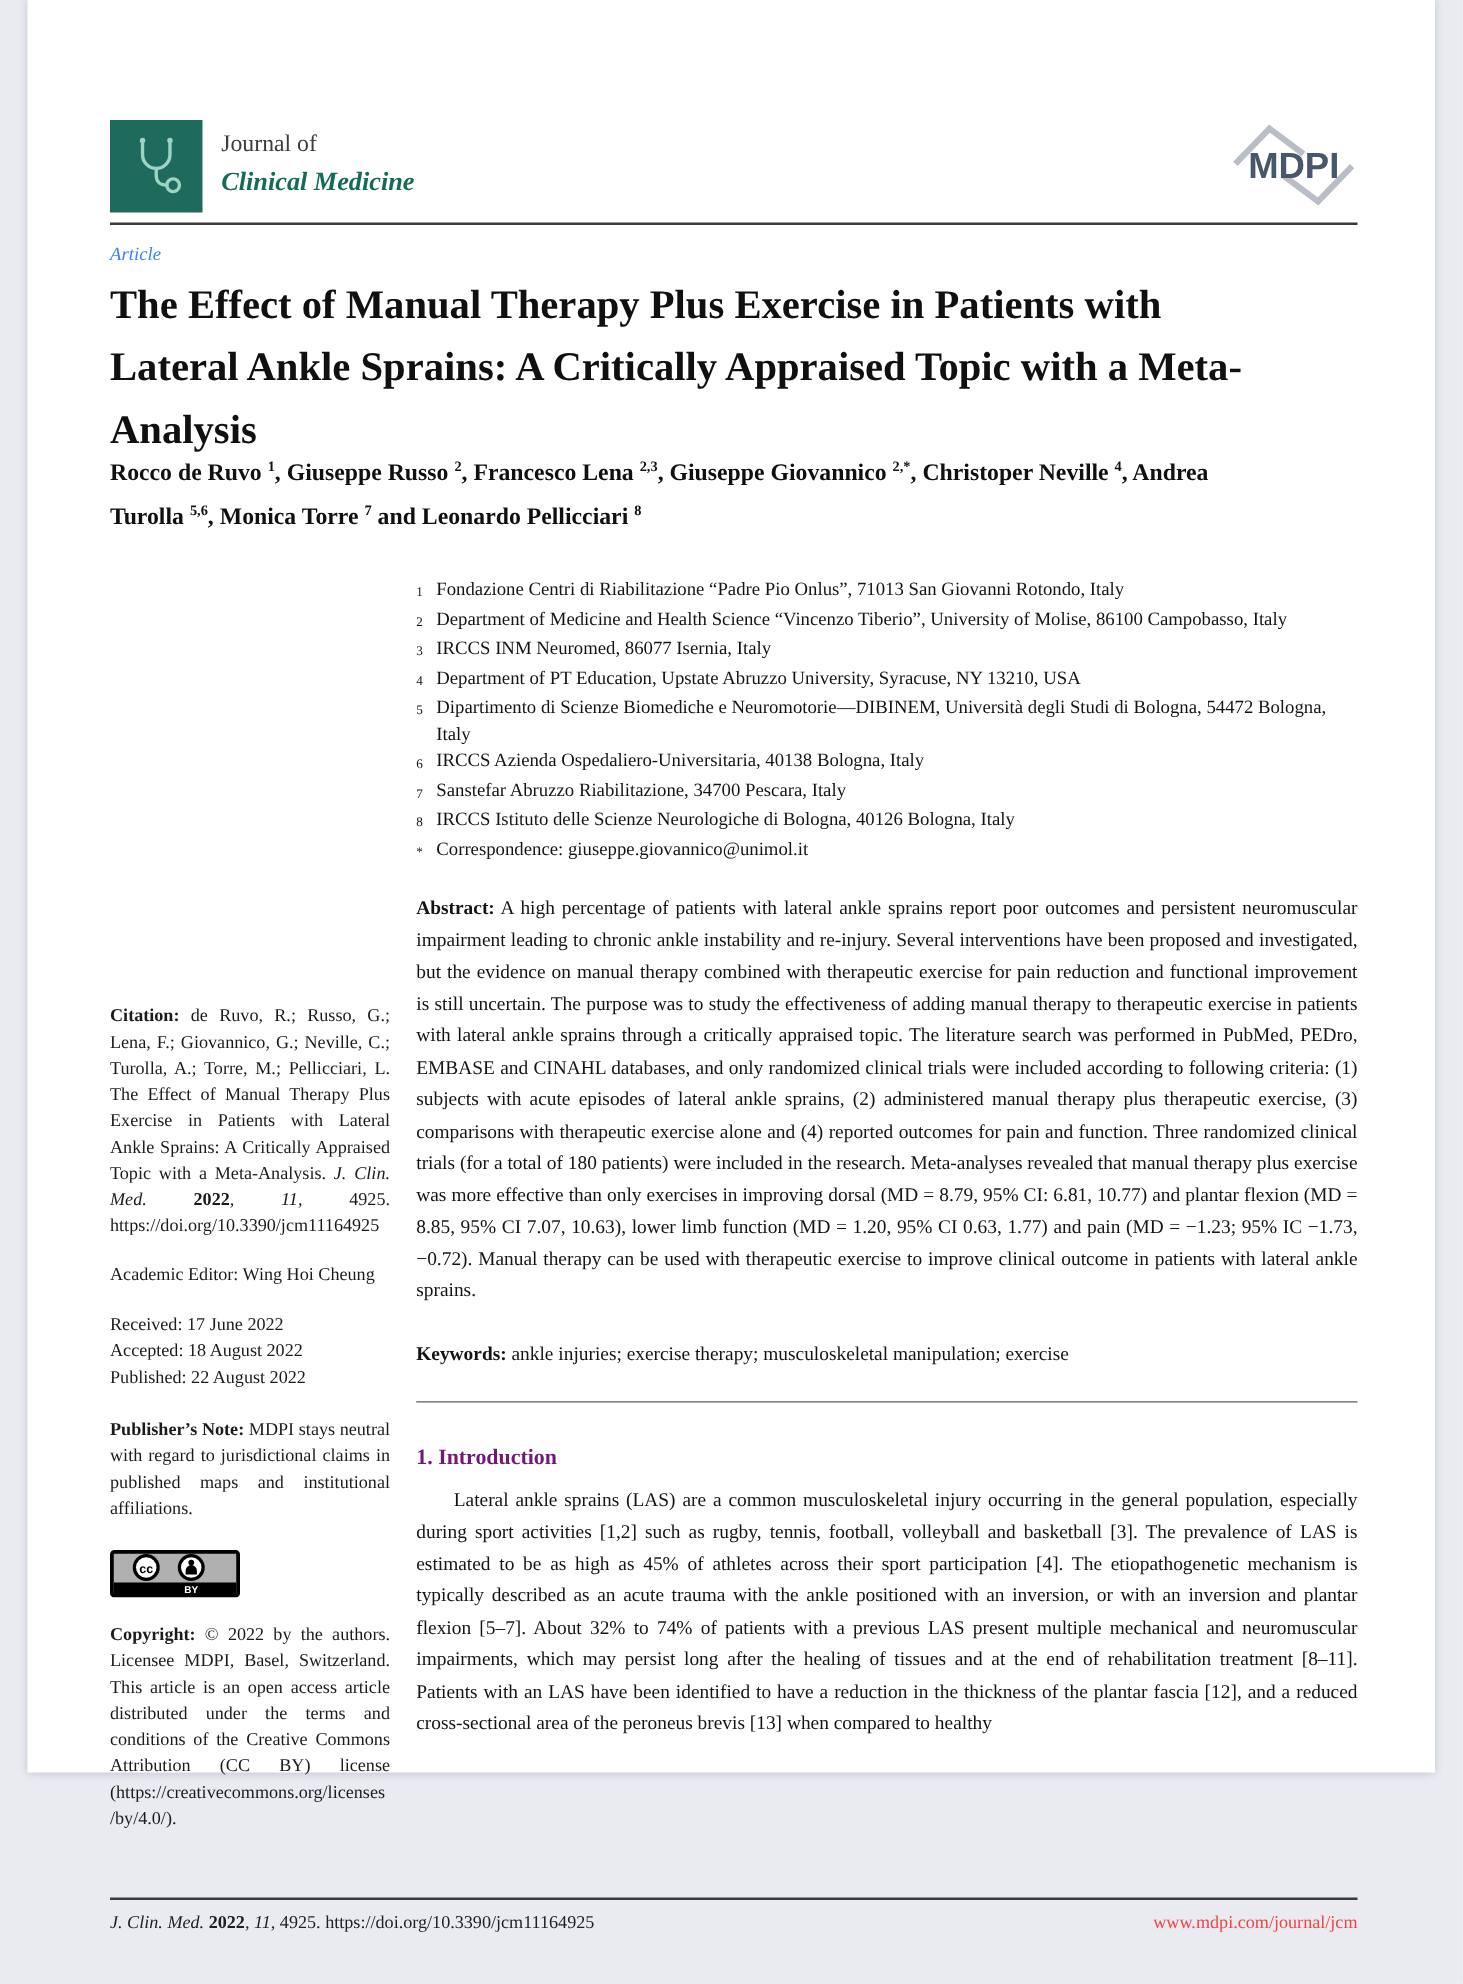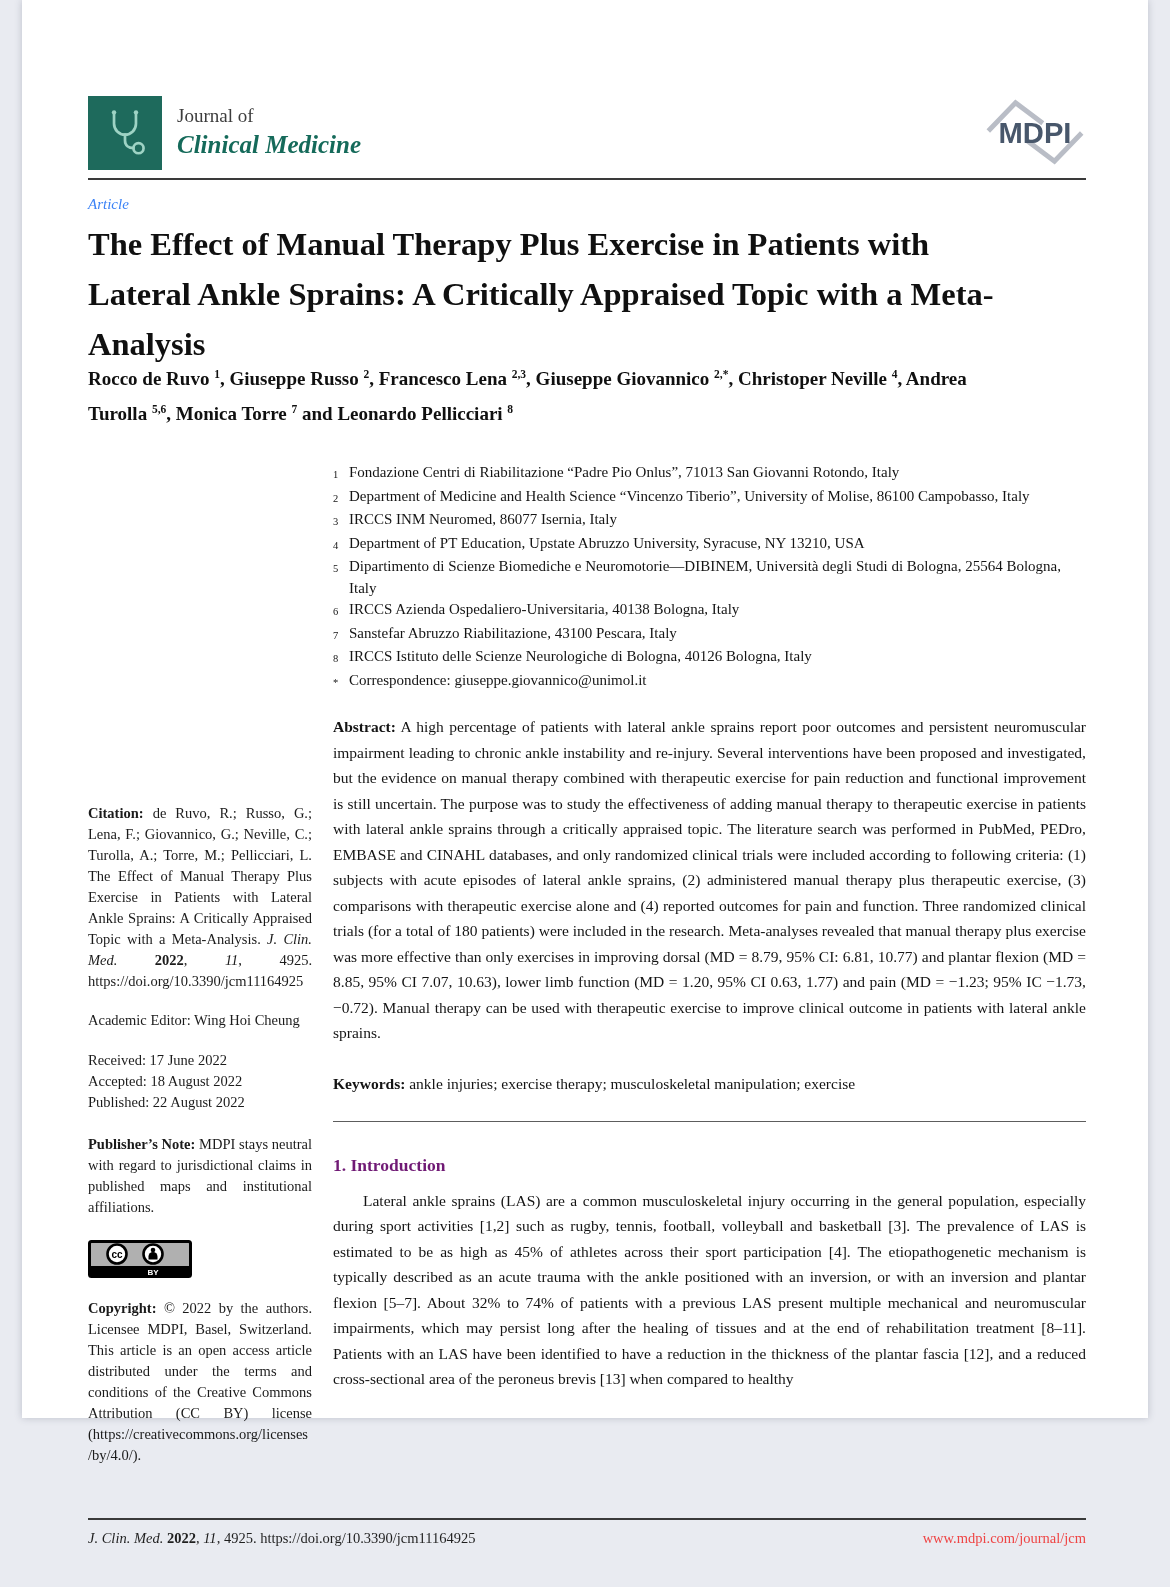--- a/index.html
+++ b/index.html
@@ -12,21 +12,21 @@
   .sheet{
     position:absolute;left:22px;top:0;width:1126px;height:1418px;
     background:#ffffff;box-shadow:0 0 7px rgba(60,64,90,.25);
   }
   
   .header{position:absolute;left:66px;right:62px;top:96px;display:flex;justify-content:space-between;align-items:flex-start;}
   .brand{display:flex;gap:15px;align-items:flex-start;}
   .logo-box{width:74px;height:74px;background:#1e6a5c;display:flex;align-items:center;justify-content:center;}
   .brand-text{padding-top:9px;}
   .j-of{font-size:19px;color:#3d3d3d;line-height:22px;}
-  .j-name{font-size:25px;font-weight:bold;font-style:italic;color:#156a5a;line-height:30px;margin-top:3px;}
+  .j-name{font-size:21px;font-weight:bold;font-style:italic;color:#156a5a;line-height:30px;margin-top:3px;}
   .mdpi-logo svg{width:102px;height:72px;}
   .rule{border-top:2px solid #3a3a3a;}
   .header-rule{position:absolute;left:66px;right:62px;top:178px;}
   
   .article-type{position:absolute;left:66px;top:196px;font-style:italic;font-size:15px;color:#3b82f6;}
   .title{position:absolute;left:66px;top:219px;width:930px;margin:0;font-size:32.5px;line-height:50px;font-weight:700;color:#101010;}
   .authors{position:absolute;left:66px;top:359px;width:930px;font-size:19px;font-weight:700;line-height:30px;color:#101010;}
   .authors sup{font-size:11.5px;}
   
   .leftcol{position:absolute;left:66px;top:803px;width:224px;font-size:14.5px;line-height:21px;color:#1b1b1b;}
@@ -140,29 +140,29 @@
           <div class="affil-row">
             <span class="affil-sup">3</span>
             <span class="affil-text">IRCCS INM Neuromed, 86077 Isernia, Italy</span>
           </div>
           <div class="affil-row">
             <span class="affil-sup">4</span>
             <span class="affil-text">Department of PT Education, Upstate Abruzzo University, Syracuse, NY 13210, USA</span>
           </div>
           <div class="affil-row">
             <span class="affil-sup">5</span>
-            <span class="affil-text">Dipartimento di Scienze Biomediche e Neuromotorie—DIBINEM, Università degli Studi di Bologna, 25564 Bologna, Italy</span>
+            <span class="affil-text">Dipartimento di Scienze Biomediche e Neuromotorie—DIBINEM, Università degli Studi di Bologna, 54472 Bologna, Italy</span>
           </div>
           <div class="affil-row">
             <span class="affil-sup">6</span>
             <span class="affil-text">IRCCS Azienda Ospedaliero-Universitaria, 40138 Bologna, Italy</span>
           </div>
           <div class="affil-row">
             <span class="affil-sup">7</span>
-            <span class="affil-text">Sanstefar Abruzzo Riabilitazione, 43100 Pescara, Italy</span>
+            <span class="affil-text">Sanstefar Abruzzo Riabilitazione, 34700 Pescara, Italy</span>
           </div>
           <div class="affil-row">
             <span class="affil-sup">8</span>
             <span class="affil-text">IRCCS Istituto delle Scienze Neurologiche di Bologna, 40126 Bologna, Italy</span>
           </div>
           <div class="affil-row">
             <span class="affil-sup">*</span>
             <span class="affil-text">Correspondence: giuseppe.giovannico@unimol.it</span>
           </div>
         </div>

